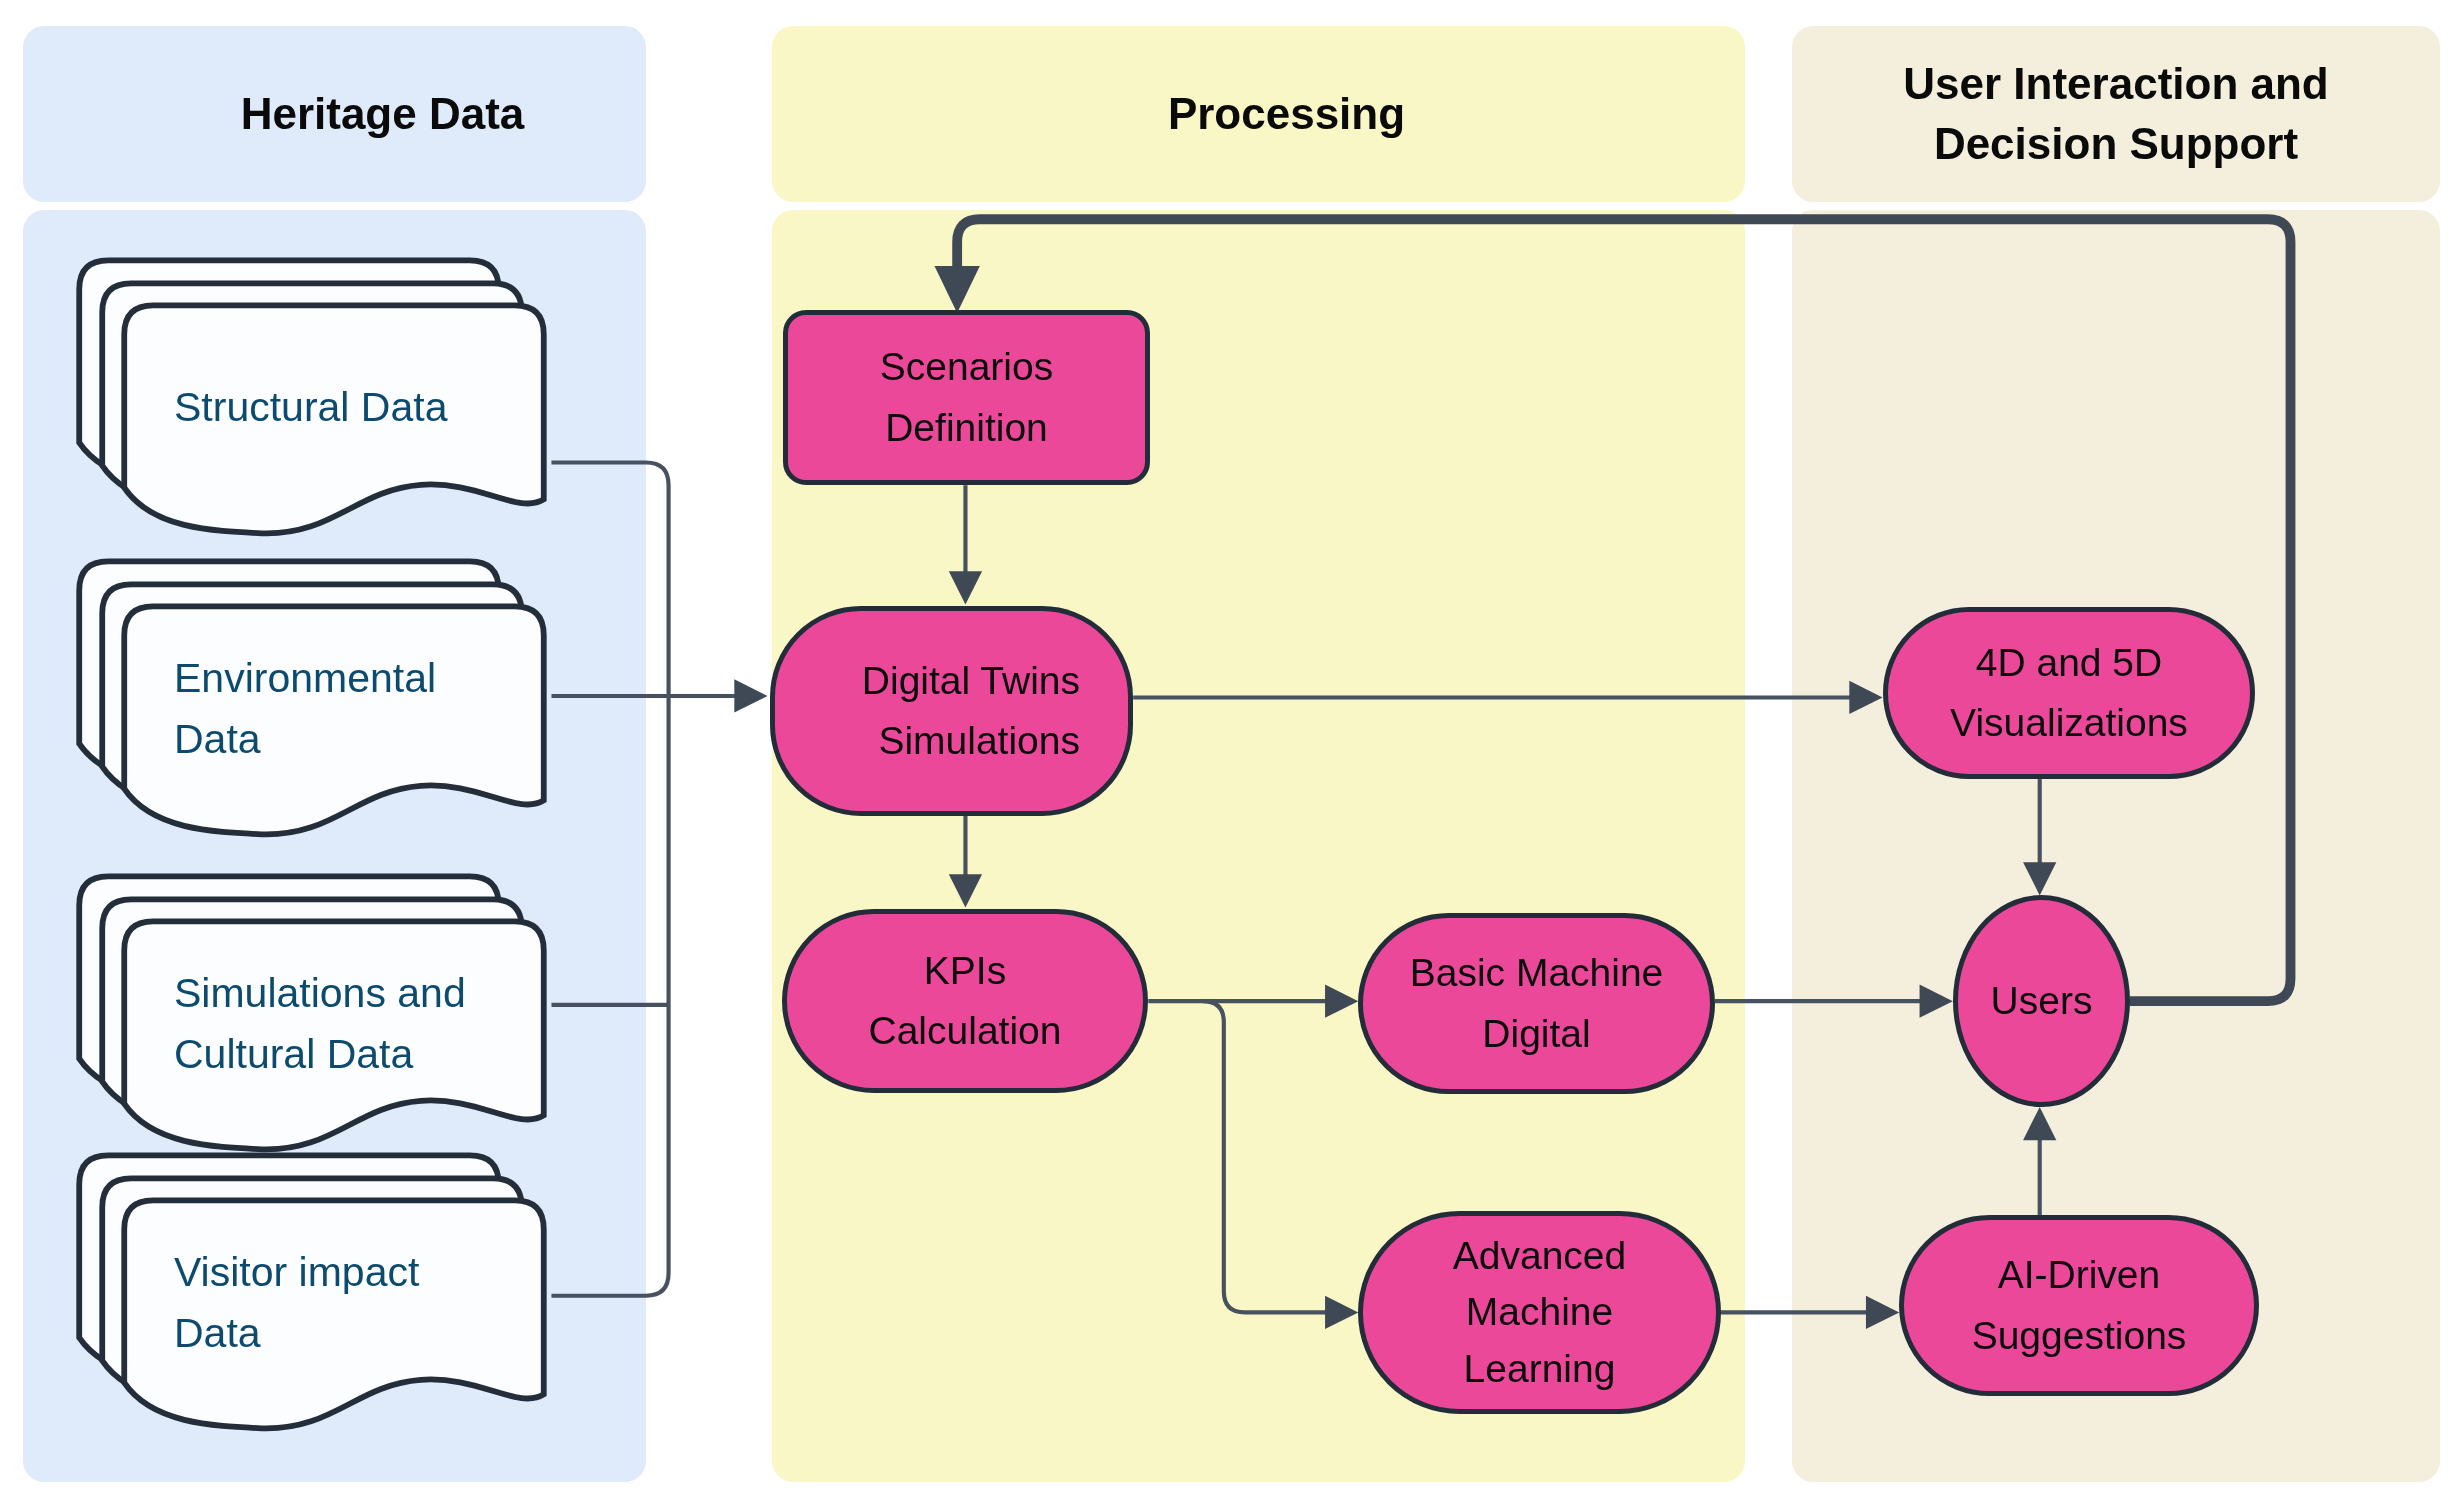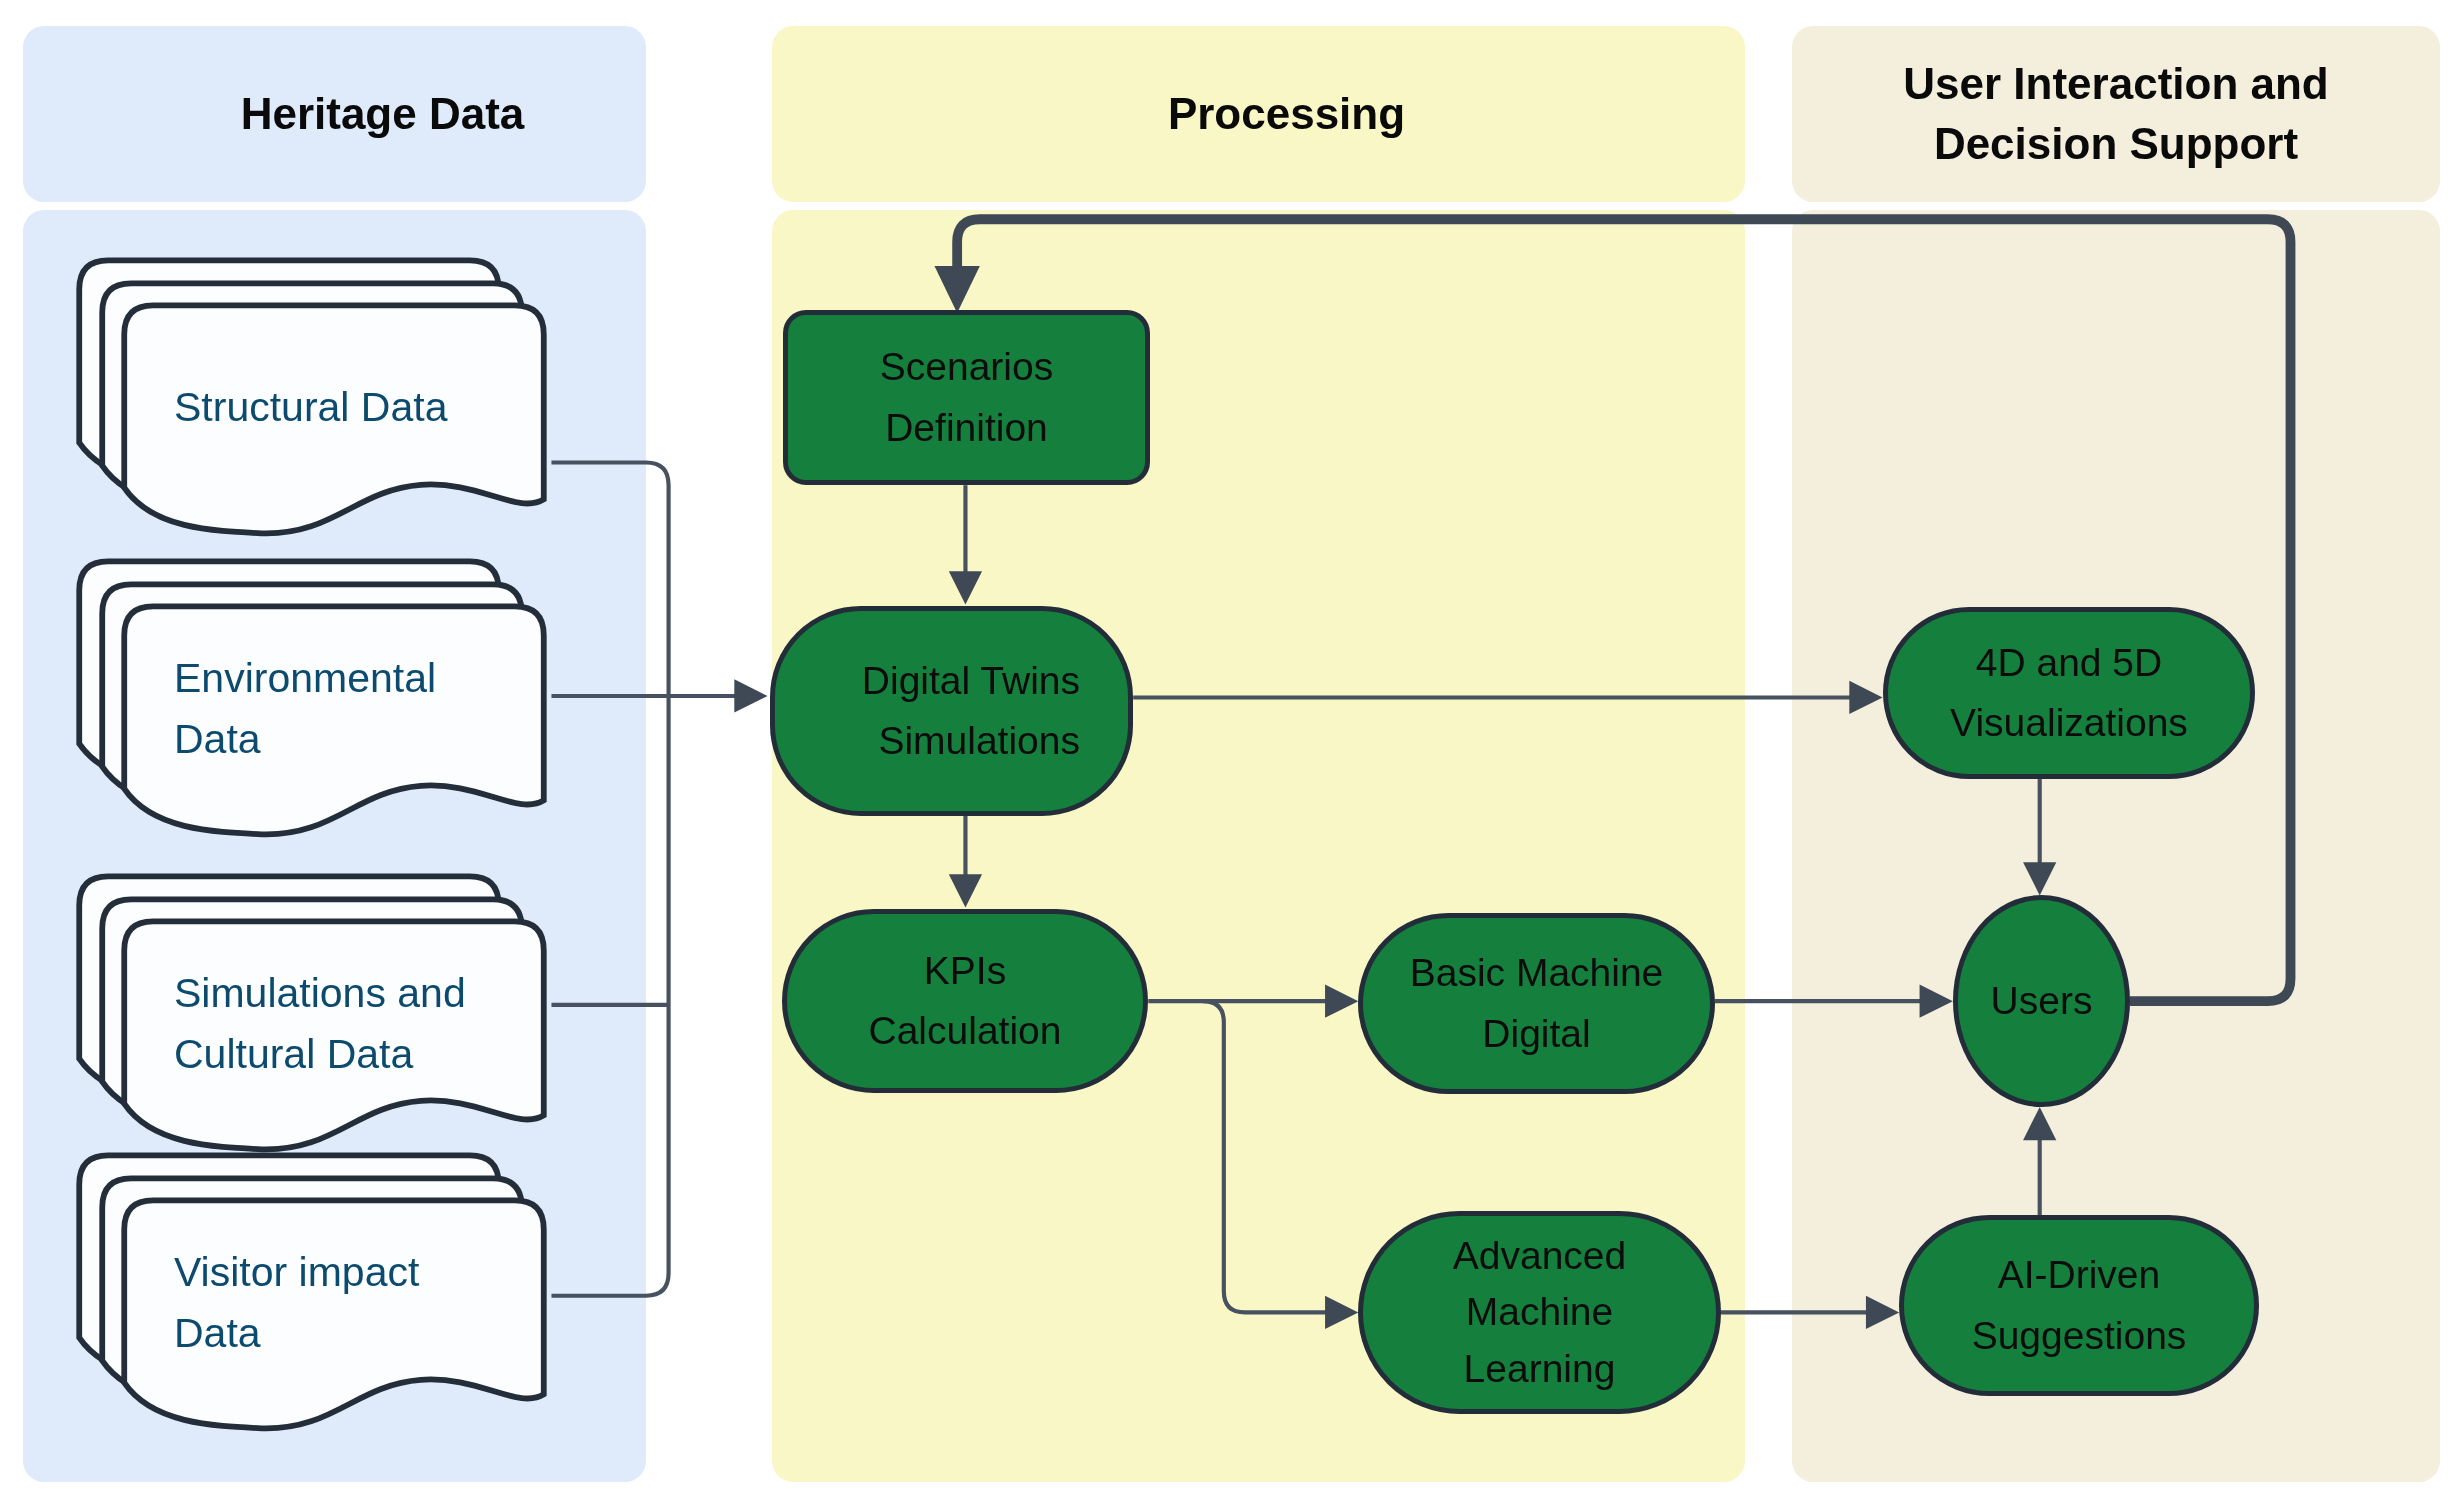--- a/index.html
+++ b/index.html
@@ -30,21 +30,21 @@
   #title-processing{left:772px;top:26.4px;width:973px;height:176px;padding-left:28px;}
   #title-user      {left:1792px;top:26.4px;width:648px; height:176px;}
   #title-user .title-text{width:559px;}
 
   
   #connectors{position:absolute;left:0;top:0;z-index:2;}
 
   
   .node{
     position:absolute;z-index:3;box-sizing:border-box;
-    background:#15803d;border:5.3px solid #232d3a;
+    background:#ec4899;border:5.3px solid #232d3a;
     display:flex;align-items:center;justify-content:center;
     text-align:center;font-size:39px;line-height:1.55;color:#0c0c0c;
   }
   #node-scenarios   {left:783px;top:310px; width:367px;height:175px;border-radius:23px;}
   #node-digitaltwins{left:770px;top:606px; width:363px;height:210px;border-radius:91px;text-align:right;}
   #node-kpis        {left:782px;top:909px;width:366px;height:184px;border-radius:92px;}
   #node-basicml     {left:1358px;top:913px;width:357px;height:181px;border-radius:91px;}
   #node-advancedml  {left:1358px;top:1211px;width:363px;height:203px;border-radius:102px;}
   #node-viz         {left:1883px;top:607px; width:372px;height:172px;border-radius:86px;}
   #node-users       {left:1953px;top:895px;width:177px;height:212px;border-radius:50%;}

